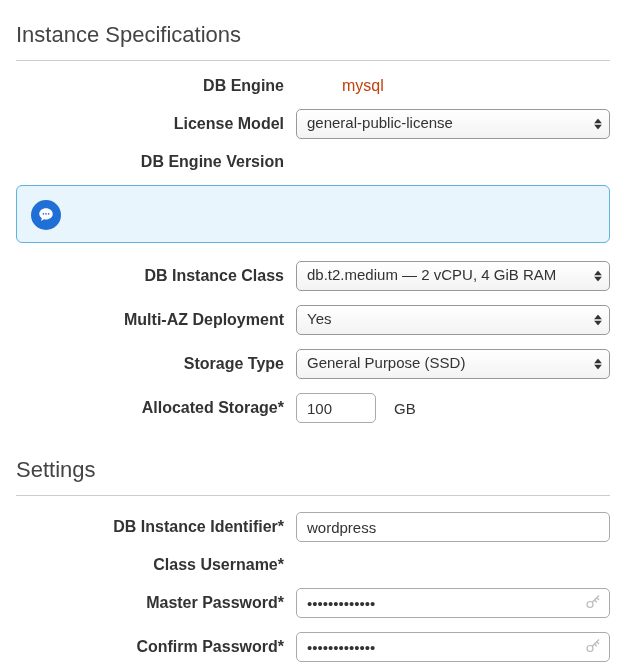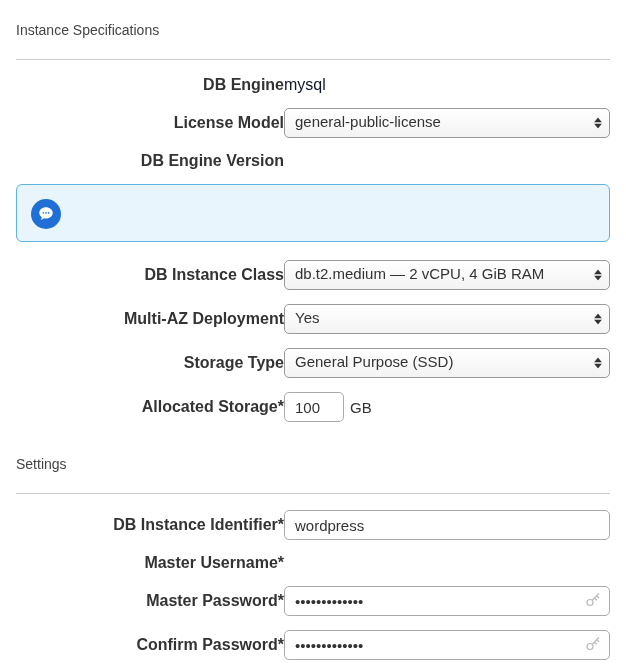--- a/index.html
+++ b/index.html
@@ -5,45 +5,46 @@
     * { box-sizing: border-box; margin: 0; padding: 0; }
     body {
       font-family: "Helvetica Neue", Helvetica, Arial, sans-serif;
       font-size: 15px;
       color: #333;
       background: #fff;
       width: 626px;
       padding: 12px 16px;
     }
     .section-title {
-      font-size: 14px;
+      font-size: 22px;
       font-weight: 300;
       color: #444;
-      padding-bottom: 21px;
+      padding-bottom: 12px;
       border-bottom: 1px solid #ccc;
       margin-top: 10px;
       margin-bottom: 16px;
     }
     .form-row {
       display: flex;
       align-items: center;
       margin-bottom: 14px;
-      gap: 0;
+      gap: 12px;
     }
     .form-label {
       width: 268px;
       text-align: right;
       font-weight: 700;
       font-size: 16px;
       color: #333;
       flex-shrink: 0;
     }
     .form-value {
       font-size: 16px;
-      color: #0f172a;
+      color: #c2410c;
+      margin-left: 46px;
     }
     .select-wrap {
       position: relative;
       flex: 1;
     }
     .select {
       width: 100%;
       height: 30px;
       padding: 4px 28px 4px 10px;
       font-size: 15px;
@@ -72,21 +73,21 @@
     .text-input {
       height: 30px;
       padding: 4px 10px;
       font-size: 15px;
       border: 1px solid #aaa;
       border-radius: 5px;
       background: #fff;
       color: #333;
     }
     .text-input.full { flex: 1; }
-    .text-input.small { width: 60px; }
+    .text-input.small { width: 80px; }
     .unit {
       font-size: 15px;
       color: #333;
       margin-left: 6px;
     }
     .alert {
       display: flex;
       gap: 12px;
       align-items: flex-start;
       border: 1px solid #5fb3e0;
@@ -223,21 +224,21 @@
 </div>
 
 <div class="section-title settings-title">Settings</div>
 
 <div class="form-row">
   <div class="form-label">DB Instance Identifier*</div>
   <input class="text-input full" type="text" value="wordpress" style="">
 </div>
 
 <div class="form-row">
-  <div class="form-label">Master Username*</div>
+  <div class="form-label">Class Username*</div>
 </div>
 
 <div class="form-row">
   <div class="form-label">Master Password*</div>
   <div class="pw-wrap">
     <input class="text-input" type="text" value="•••••••••••••" style="">
     <svg class="pw-icon" viewBox="0 0 24 24" fill="none" stroke="#666" stroke-width="1.6">
       <circle cx="8" cy="14" r="4"></circle>
       <path d="M11 11 L20 2 M17 5 L20 8 M14 8 L17 11"></path>
     </svg>

